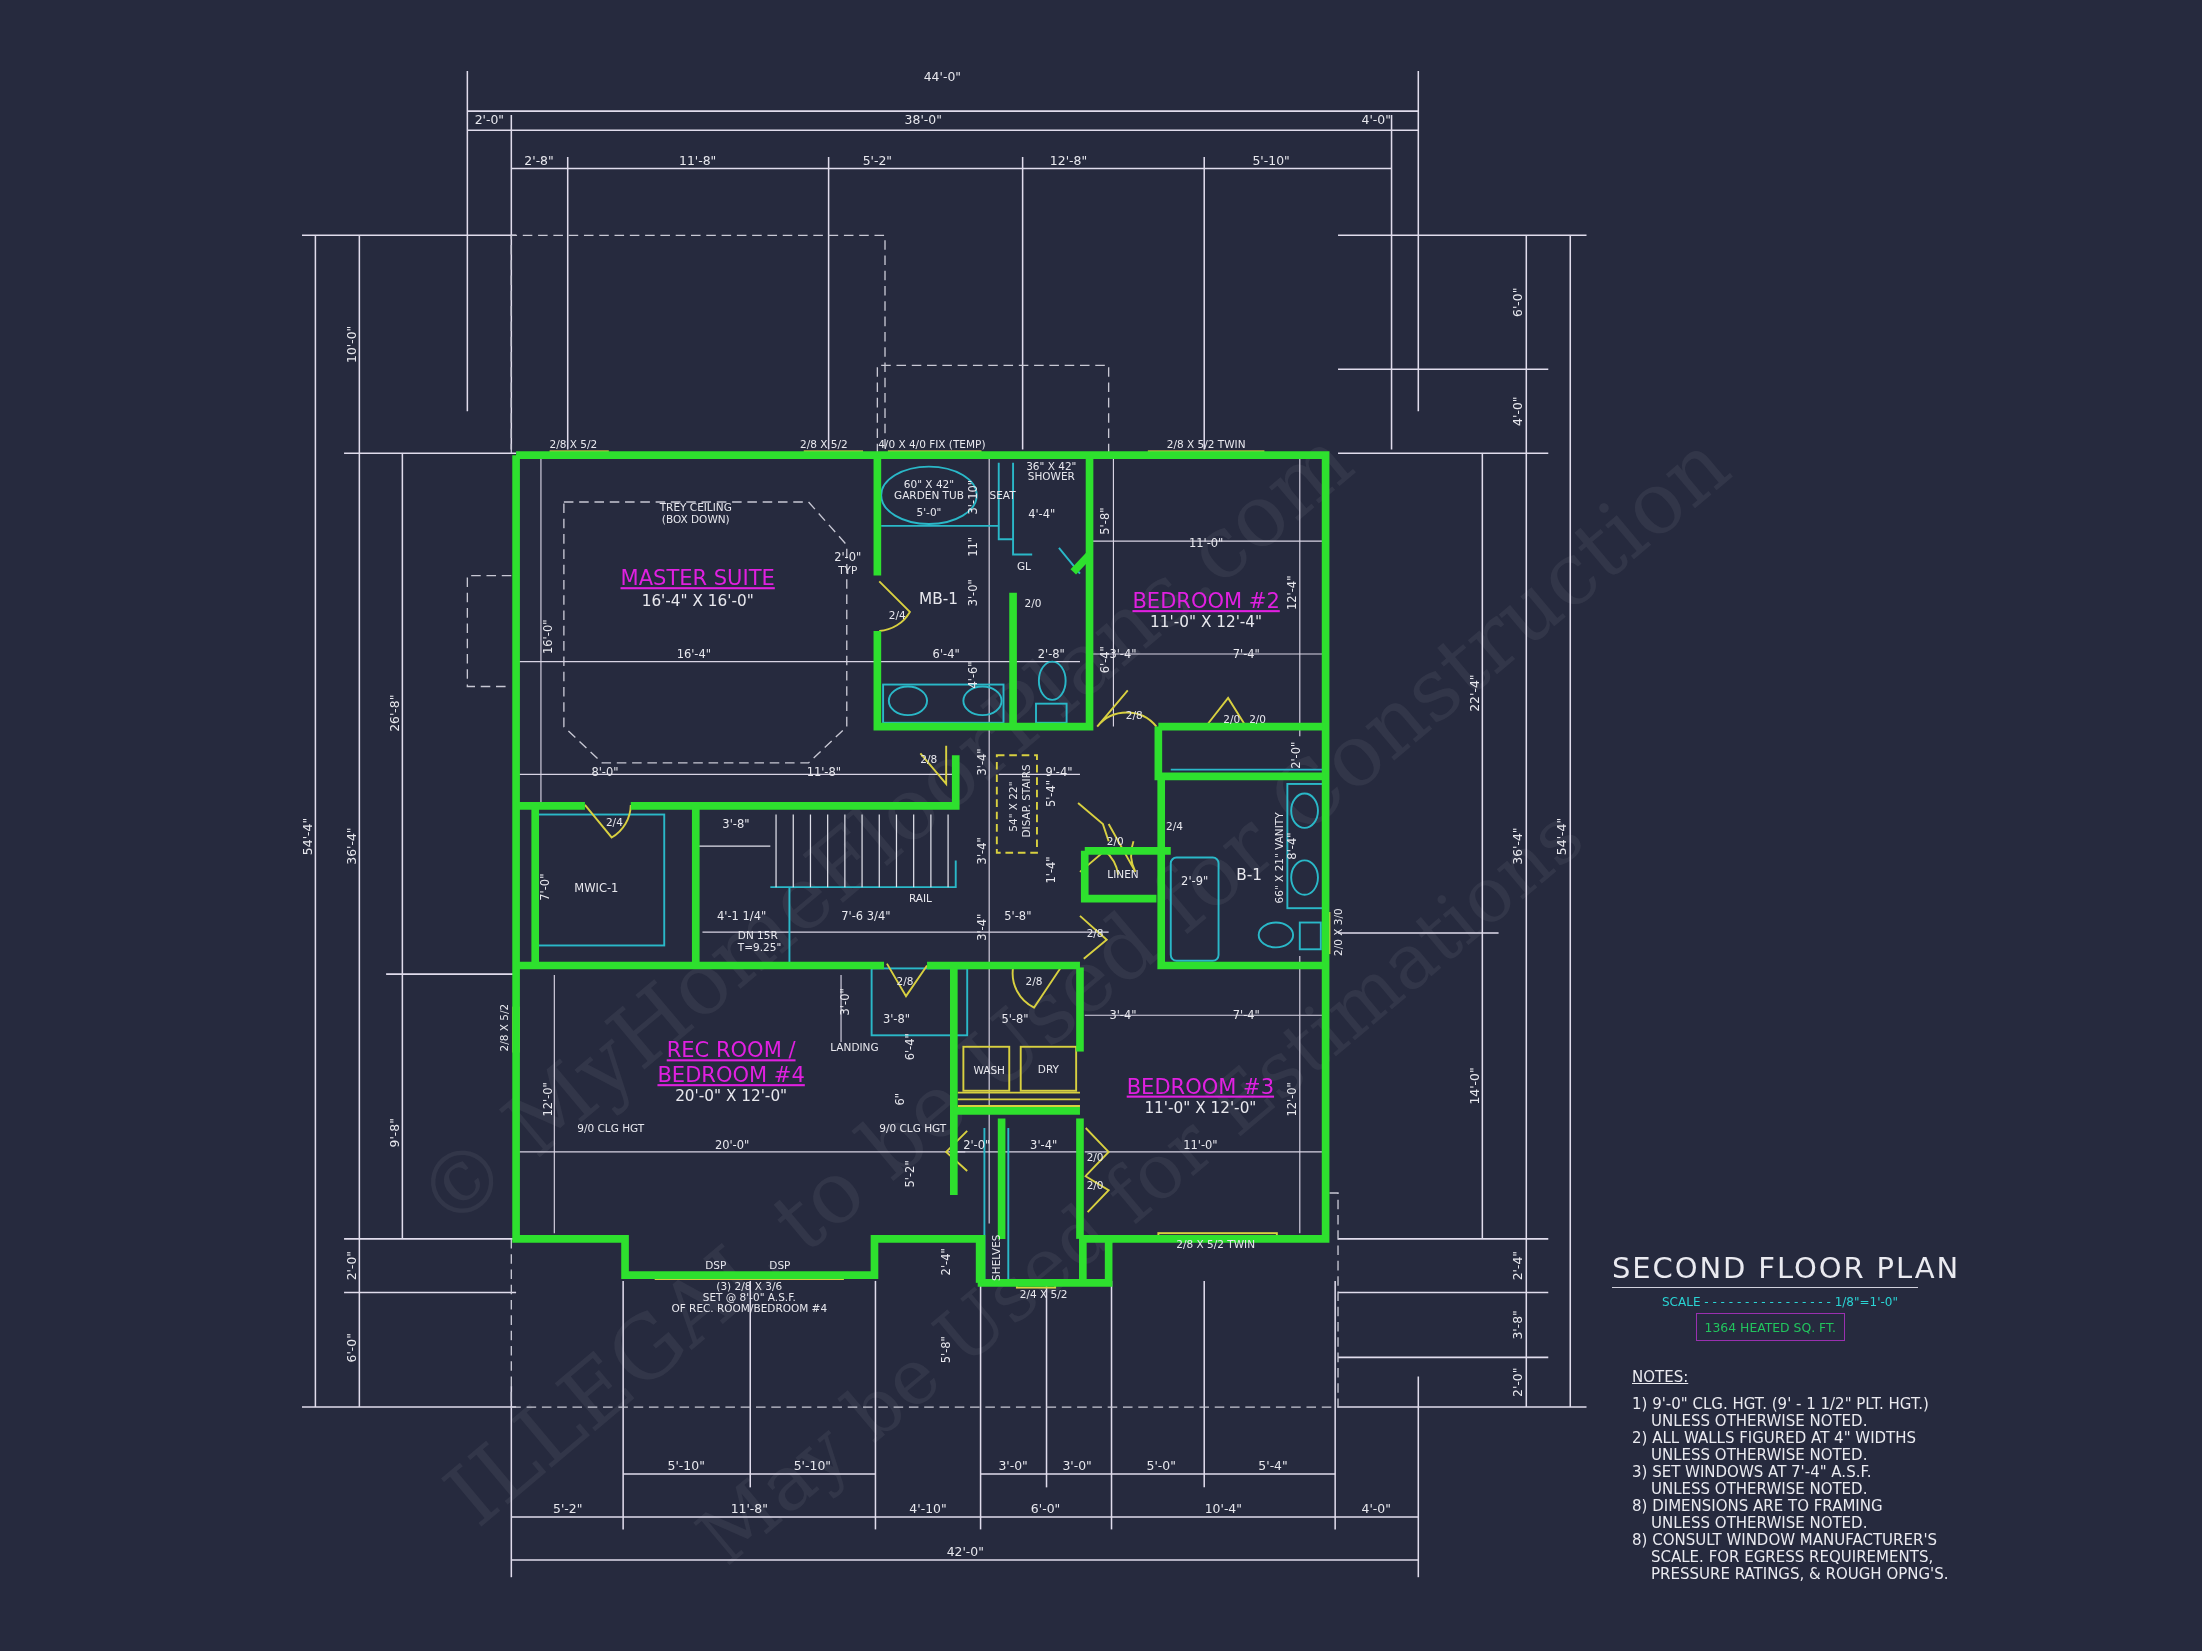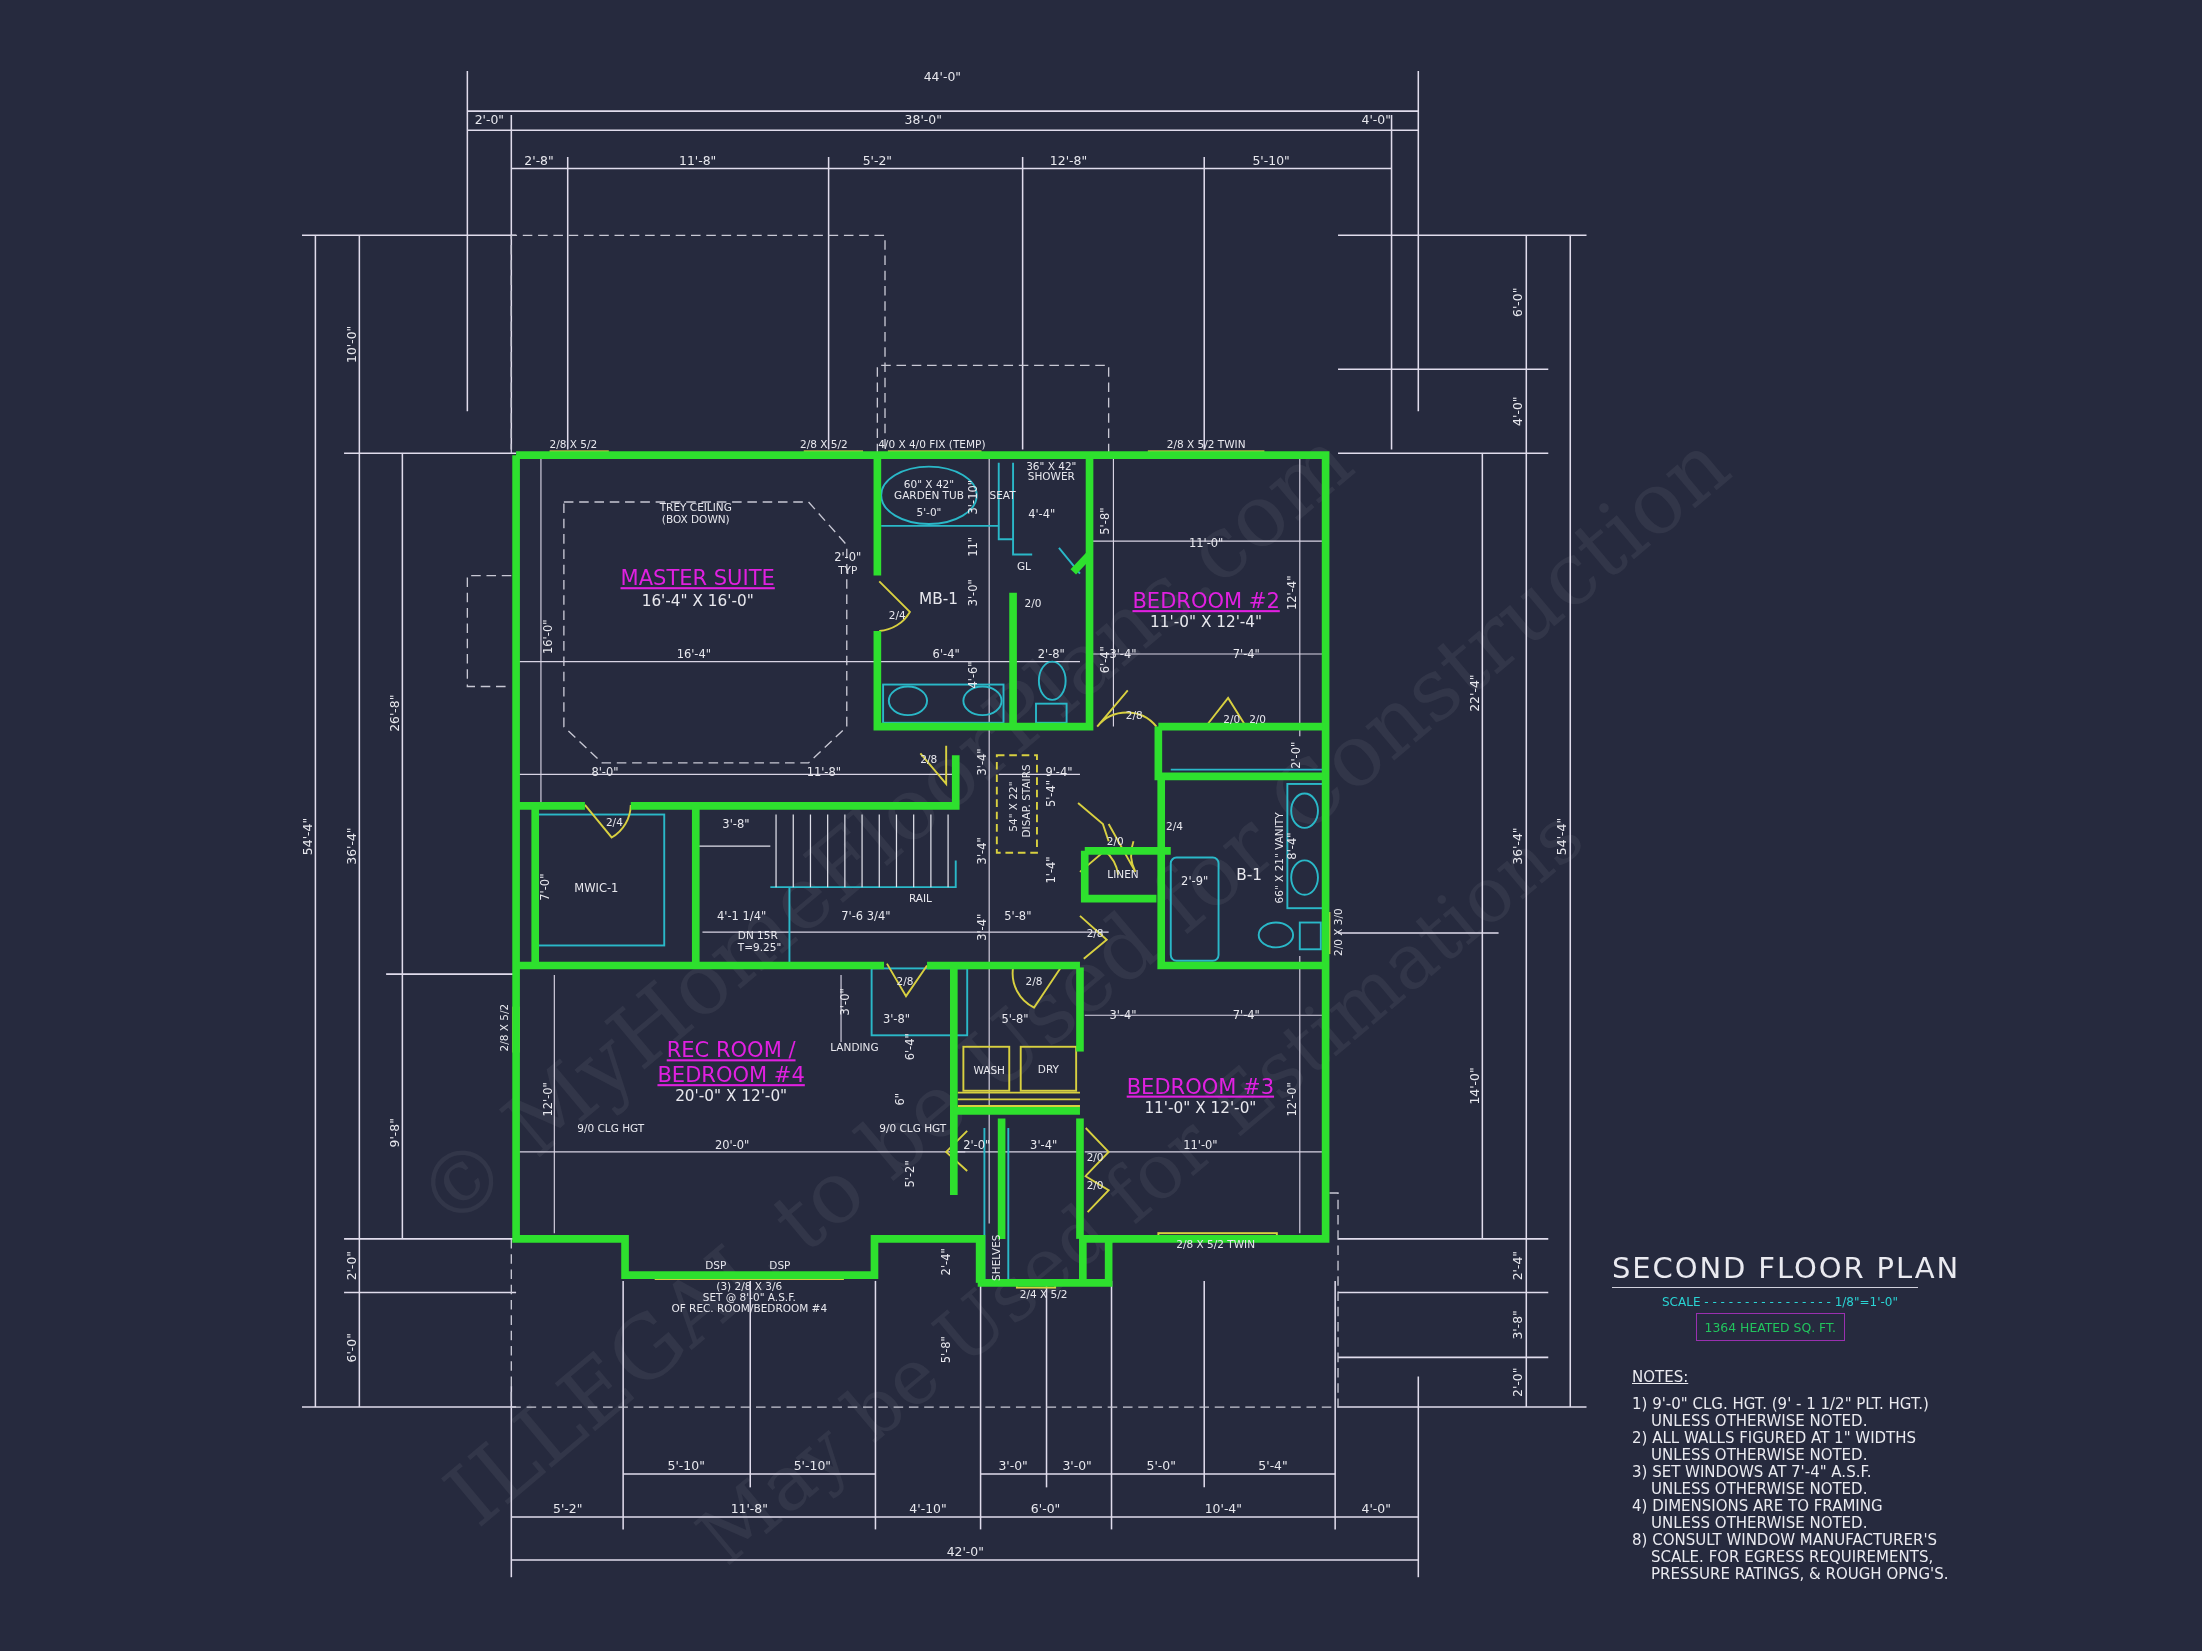--- a/index.html
+++ b/index.html
@@ -391,29 +391,29 @@
 </div>
 <div id="sqft-box">1364 HEATED SQ. FT.</div>
 
 <div id="notes">
   <div id="notes-title">NOTES:</div>
   <div class="note">
     <span>1) 9'-0"  CLG. HGT. (9' - 1 1/2" PLT. HGT.)</span>
     <span class="cont">UNLESS OTHERWISE NOTED.</span>
   </div>
   <div class="note">
-    <span>2) ALL  WALLS FIGURED AT 1" WIDTHS</span>
+    <span>2) ALL  WALLS FIGURED AT 4" WIDTHS</span>
     <span class="cont">UNLESS OTHERWISE NOTED.</span>
   </div>
   <div class="note">
     <span>3) SET WINDOWS AT 7'-4" A.S.F.</span>
     <span class="cont">UNLESS OTHERWISE NOTED.</span>
   </div>
   <div class="note">
-    <span>4) DIMENSIONS ARE TO FRAMING</span>
+    <span>8) DIMENSIONS ARE TO FRAMING</span>
     <span class="cont">UNLESS OTHERWISE NOTED.</span>
   </div>
   <div class="note">
     <span>8) CONSULT WINDOW MANUFACTURER'S</span>
     <span class="cont">SCALE. FOR EGRESS REQUIREMENTS,</span>
     <span class="cont">PRESSURE RATINGS, &amp; ROUGH OPNG'S.</span>
   </div>
 </div>
 
 

